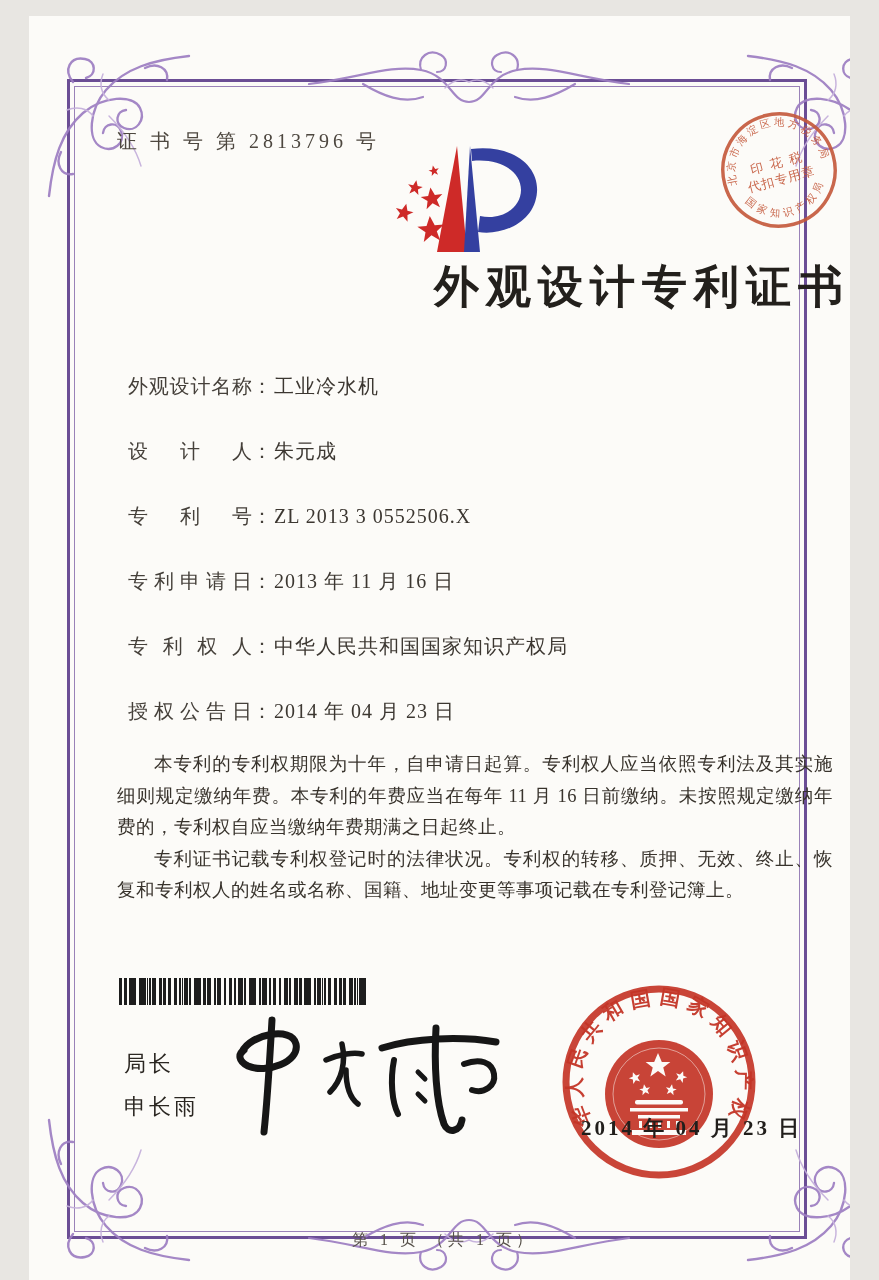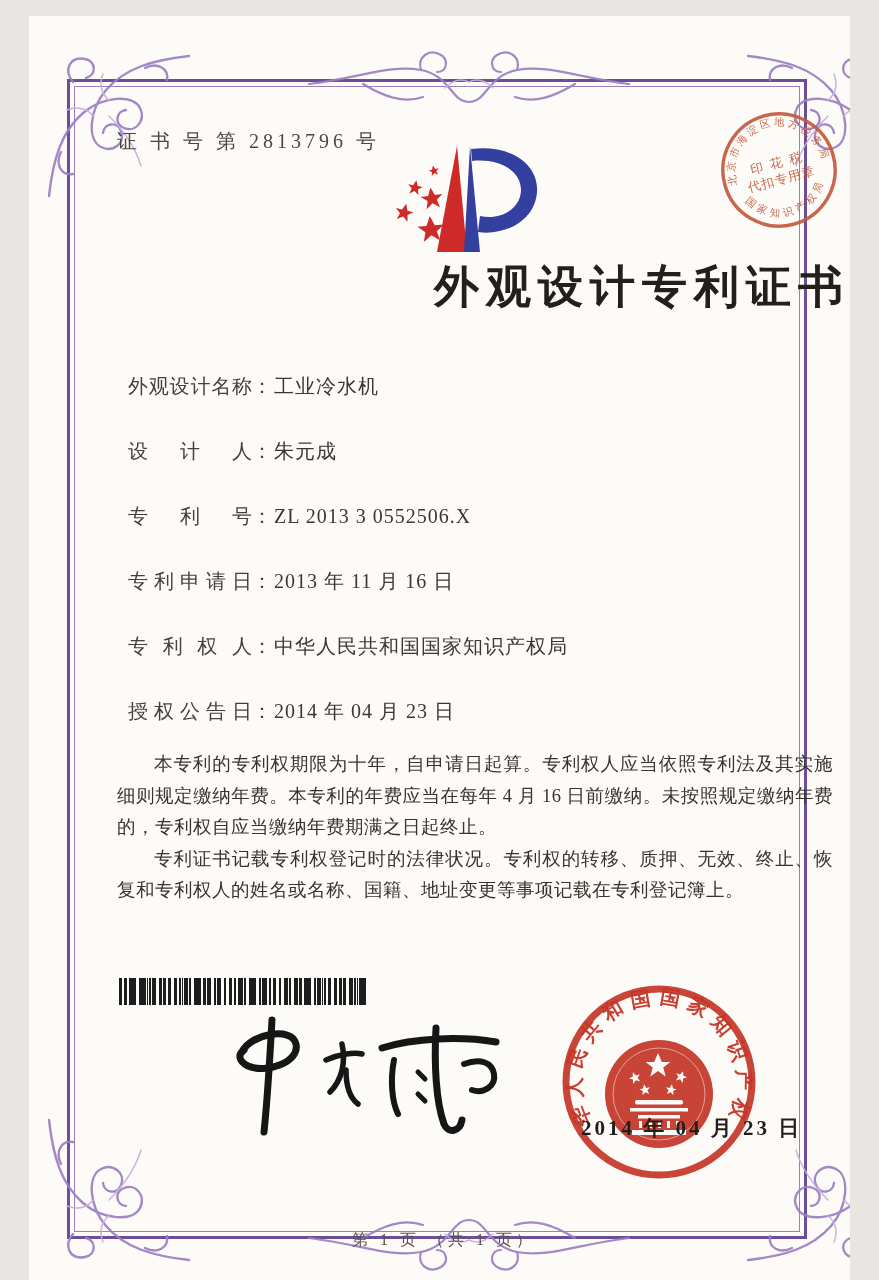--- a/index.html
+++ b/index.html
@@ -151,26 +151,30 @@
     </div>
     <div class="field">
       <span class="f-label">专 利 权 人</span><span class="f-colon">：</span><span class="f-value">中华人民共和国国家知识产权局</span>
     </div>
     <div class="field">
       <span class="f-label">授权公告日</span><span class="f-colon">：</span><span class="f-value">2014 年 04 月 23 日</span>
     </div>
   </div>
 
   <div class="body-text">
-    <p>本专利的专利权期限为十年，自申请日起算。专利权人应当依照专利法及其实施细则规定缴纳年费。本专利的年费应当在每年 4 月 16 日前缴纳。未按照规定缴纳年费的，专利权自应当缴纳年费期满之日起终止。</p>
+    <p>本专利的专利权期限为十年，自申请日起算。专利权人应当依照专利法及其实施细则规定缴纳年费。本专利的年费应当在每年 11 月 16 日前缴纳。未按照规定缴纳年费的，专利权自应当缴纳年费期满之日起终止。</p>
     <p>专利证书记载专利权登记时的法律状况。专利权的转移、质押、无效、终止、恢复和专利权人的姓名或名称、国籍、地址变更等事项记载在专利登记簿上。</p>
   </div>
 
   <div class="barcode"></div>
 
+  <div class="officer">
+    <div>局长</div>
+    <div>申长雨</div>
+  </div>
 
   <svg class="signature" width="290" height="125" viewBox="0 0 290 125">
     <g fill="none" stroke="#161616" stroke-linecap="round" stroke-linejoin="round">
       <path stroke-width="7" d="M28,38 C36,20 78,12 82,30 C86,48 52,60 34,52 C24,47 24,40 30,36"></path>
       <path stroke-width="7" d="M58,6 C56,40 54,80 50,118"></path>
       <path stroke-width="5.5" d="M128,30 C132,48 128,66 116,78"></path>
       <path stroke-width="5.5" d="M112,46 C126,40 140,38 148,40"></path>
       <path stroke-width="5.5" d="M132,56 C132,72 136,84 144,90"></path>
       <path stroke-width="7" d="M168,34 C200,24 246,22 282,28"></path>
       <path stroke-width="6" d="M180,46 C176,66 178,88 184,100"></path>

